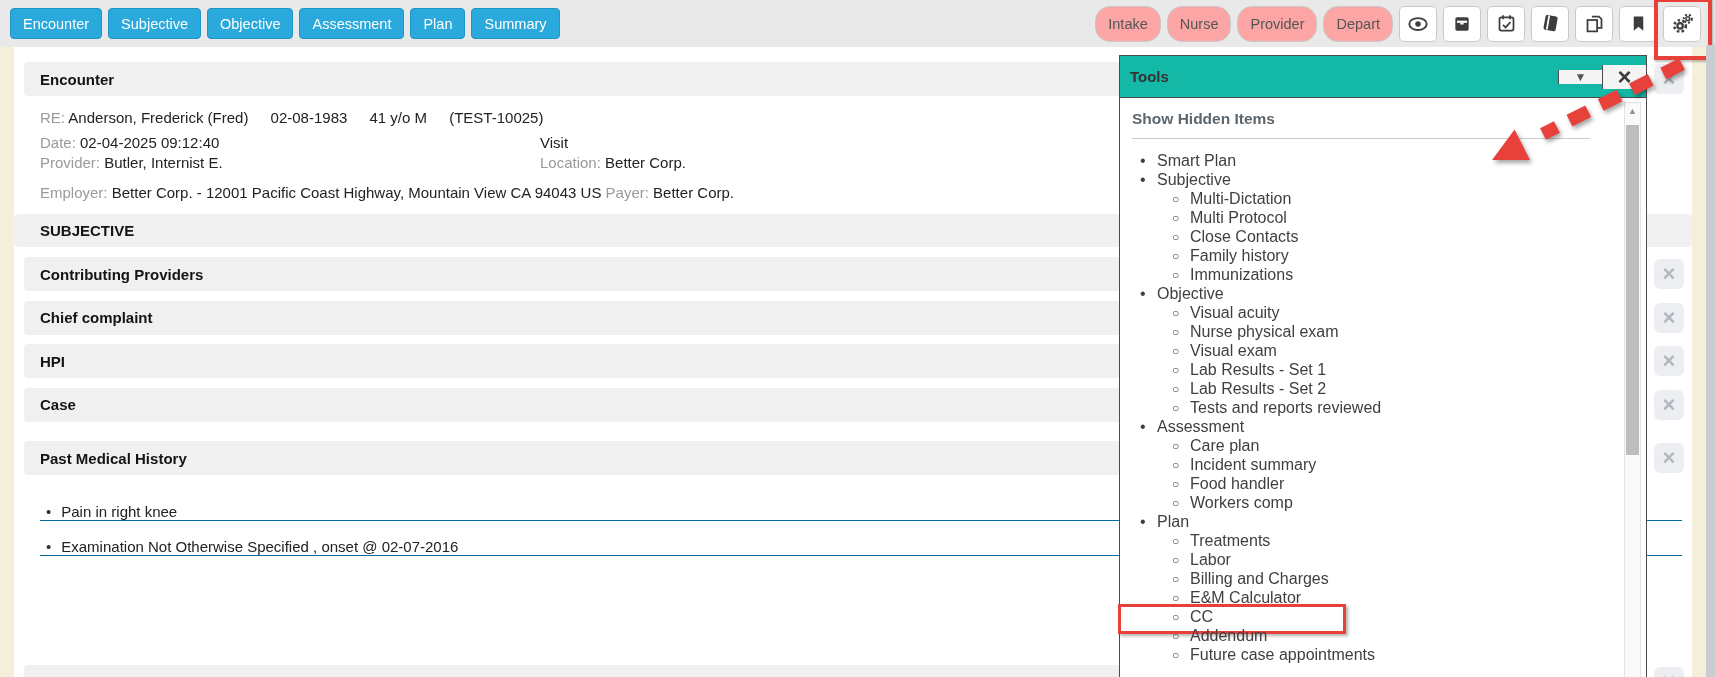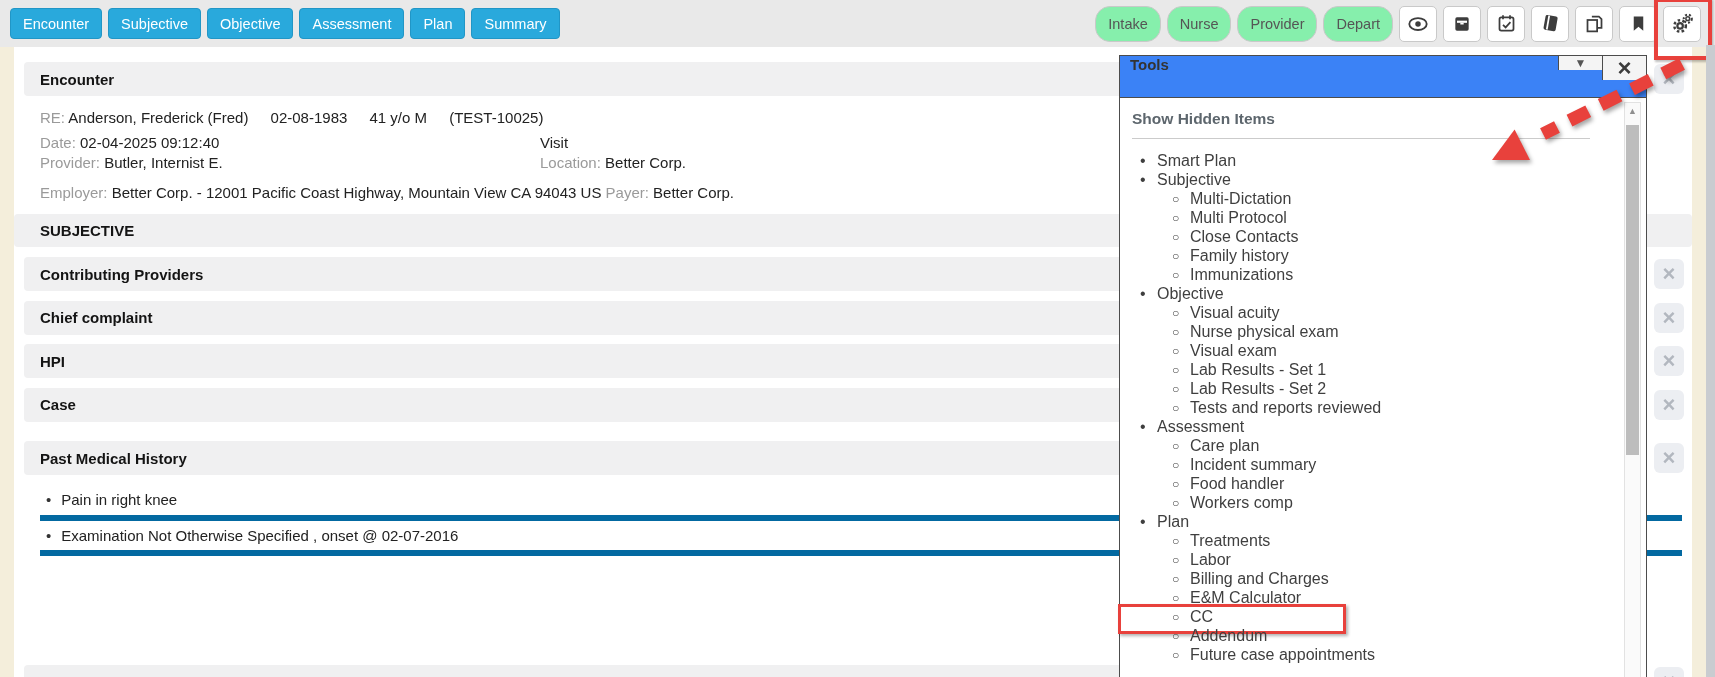--- a/index.html
+++ b/index.html
@@ -6,21 +6,21 @@
   html,body { width:1715px; height:677px; overflow:hidden; }
   body { font-family:"Liberation Sans","DejaVu Sans",sans-serif; background:#f4eedb; position:relative; }
 
   
   .toolbar { position:absolute; left:0; top:0; width:1715px; height:47px; background:#e9e9e9;
              display:flex; align-items:center; padding:0 14px 0 10px; z-index:10; }
   .nav-group { display:flex; gap:6px; }
   .btn-blue { background:#29a9dc; color:#fff; border:1px solid #2196c6; border-radius:4px;
               font-family:inherit; font-size:14.5px; height:31px; padding:0 12px; cursor:pointer; }
   .right-group { margin-left:auto; display:flex; gap:6px; align-items:center; }
-  .btn-white { background:#86efac; color:#555; border:1px solid #c9c9c9; border-radius:15px;
+  .btn-white { background:#fca5a5; color:#555; border:1px solid #c9c9c9; border-radius:15px;
                font-family:inherit; font-size:14.5px; height:36px; padding:0 12px; cursor:pointer; }
   .btn-icon { background:#fff; border:1px solid #c9c9c9; border-radius:5px; width:38px; height:36px;
               display:flex; align-items:center; justify-content:center; cursor:pointer; color:#3d3d3d; }
   .btn-icon svg { display:block; }
   .gear-wrap { position:relative; display:inline-block; }
   .gear-redbox { position:absolute; left:-9px; top:-8px; width:58px; height:62px;
                  border:4px solid #e8413c; z-index:80; pointer-events:none;
                  box-shadow:1px 2px 2px rgba(0,0,0,0.25); }
 
   
@@ -29,28 +29,28 @@
          display:flex; align-items:center; padding-left:16px; font-weight:bold; font-size:15px; color:#141414; }
   .bar-full { left:0; right:0; padding-left:26px; }
   .bar-close { position:absolute; right:8px; width:30px; height:30px; background:#eceef2; border-radius:6px;
                display:flex; align-items:center; justify-content:center; cursor:pointer; }
   .bar-close::before { content:"×"; color:#b2b7bf; font-size:22px; font-weight:bold; line-height:1; }
   .info-line { position:absolute; left:26px; right:60px; height:25px; line-height:25px; font-size:15px; color:#222; }
   .lbl { color:#9a9a9a; }
   .mid-col { position:absolute; left:500px; top:0; }
   .sp { display:inline-block; width:18px; }
   .pmh-list { position:absolute; left:26px; right:10px; top:438px; list-style:none; }
-  .pmh-list li { height:35.5px; border-bottom:6px solid #0369a1; display:flex; align-items:center;
+  .pmh-list li { height:35.5px; border-bottom:1px solid #0369a1; display:flex; align-items:flex-end;
                  font-size:15px; color:#222; }
   .pmh-list li::before { content:"•"; margin:0 10px 0 6px; color:#333; }
 
   
   .tools-panel { position:absolute; left:1119px; top:55px; width:528px; height:640px;
                  background:#fff; border:1px solid #4c4c4c; z-index:20; }
-  .tp-header { height:42px; background:#3b82f6; border-bottom:1px solid #4c4c4c; display:flex; align-items:flex-start; }
+  .tp-header { height:42px; background:#14b8a6; border-bottom:1px solid #4c4c4c; display:flex; align-items:center; }
   .tp-title { flex:1; display:flex; align-items:center; padding-left:10px; font-weight:bold; font-size:15px; color:#333; }
   .tp-btn { width:44px; border-left:1px solid #4c4c4c; display:flex; align-items:center; justify-content:center;
             cursor:pointer; background:#f4f4f4; }
   .tp-caret { font-size:12px; color:#555; }
   .tp-x { font-size:24px; font-weight:bold; color:#3c3c3c; line-height:1; }
   .tp-body { position:relative; padding:12px 40px 0 12px; }
   .tp-heading { font-size:15.5px; font-weight:bold; color:#5d666d; margin:0 0 10px 0; }
   .tp-rule { border:none; border-top:1px solid #cbcbcb; margin:0 16px 12px 0; }
   .tp-list { list-style:none; margin-top:2px; }
   .tp-list li { position:relative; font-size:16px; line-height:19px; color:#3f3f3f; cursor:pointer; }

